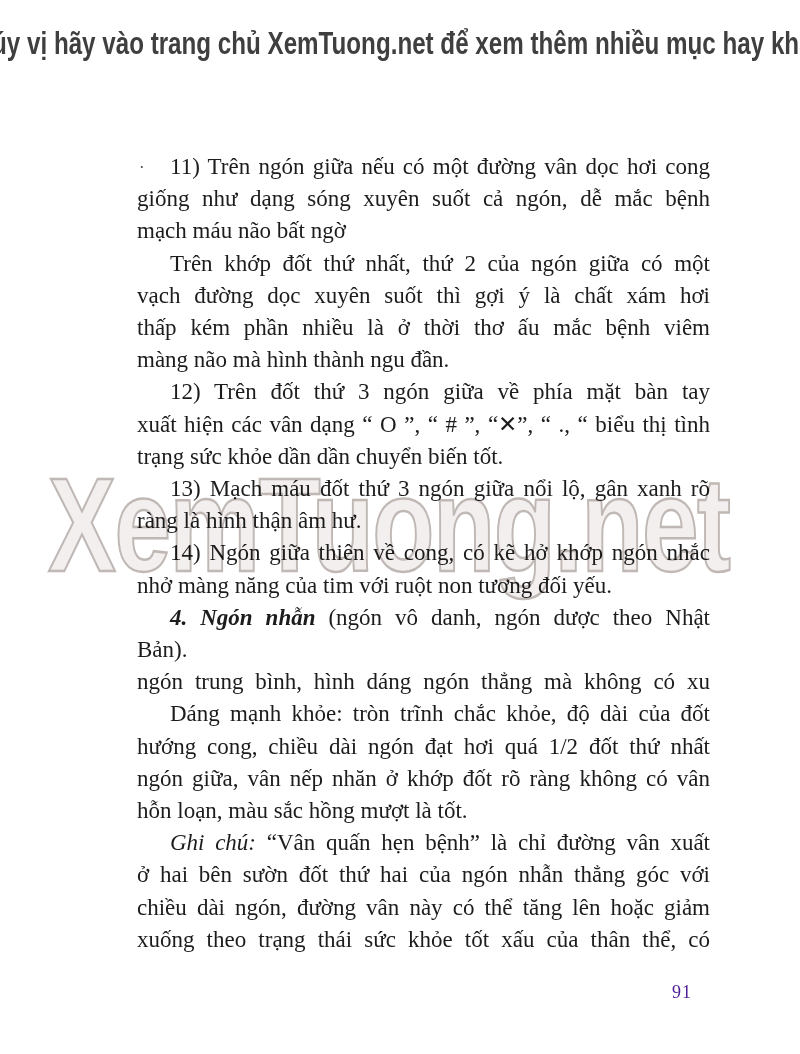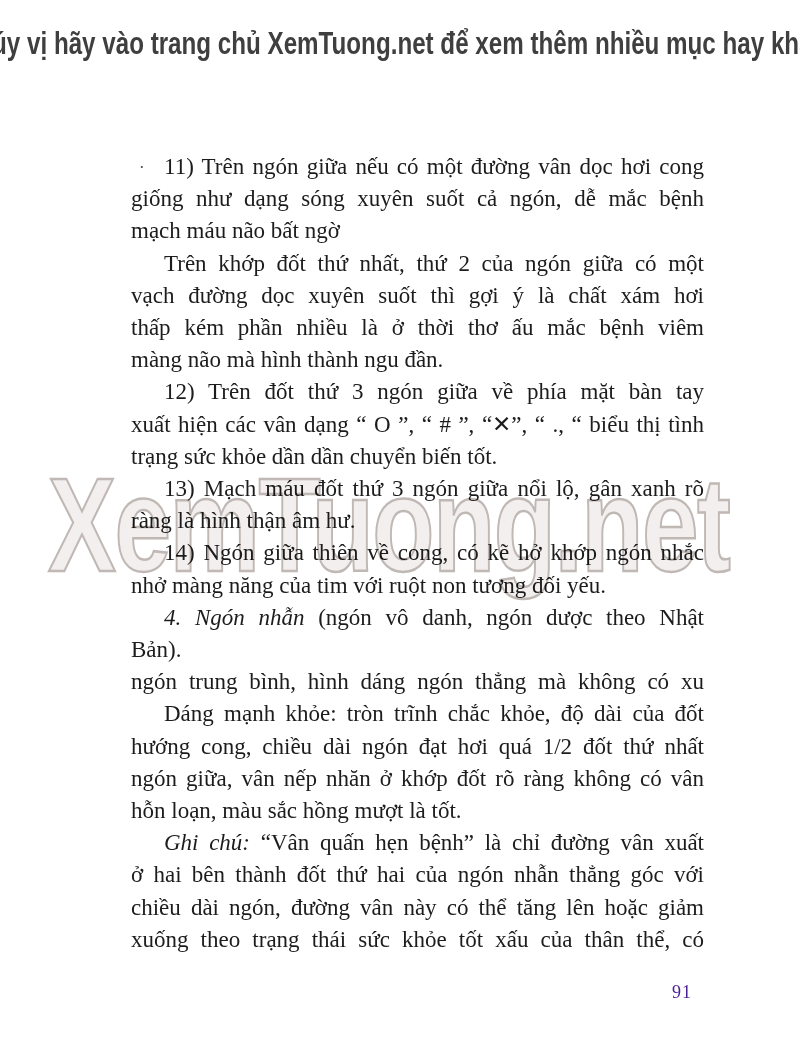--- a/index.html
+++ b/index.html
@@ -26,35 +26,35 @@
     letter-spacing:0px;
     color:var(--header-color,#3f3f3f);
   }
   
   .margin-mark{
     position:absolute;left:139px;top:158px;
     font-size:17px;color:#4a4a4a;
   }
   
   .text-block{
-    position:absolute;left:131px;top:151px;width:573px;
+    position:absolute;left:137px;top:151px;width:573px;
     font-size:23px;
     line-height:32.2px;
     color:var(--body-color,#1c1c1c);
   }
   .para{margin:0;}
   .line{
     text-align:justify;
     text-align-last:justify;
     min-height:32.2px;
   }
   .line.last{text-align-last:left;}
   .line.indent{text-indent:33px;}
   .it{font-style:italic;}
-  .bi{font-style:italic;font-weight:normal;}
+  .bi{font-style:italic;font-weight:bold;}
   
   .watermark{
     position:absolute;left:48px;top:448px;
     font-family:"Liberation Sans",sans-serif;
     font-weight:bold;
     font-size:134px;
     letter-spacing:-2px;
     white-space:nowrap;
     transform:scaleX(0.76);
     transform-origin:left top;
@@ -111,21 +111,21 @@
       </div>
       <div class="para">
         <div class="line"><span>ngón trung bình, hình dáng ngón thẳng mà không có xu</span></div>
         <div class="line indent"><span>Dáng mạnh khỏe: tròn trĩnh chắc khỏe, độ dài của đốt</span></div>
         <div class="line"><span>hướng cong, chiều dài ngón đạt hơi quá 1/2 đốt thứ nhất</span></div>
         <div class="line"><span>ngón giữa, vân nếp nhăn ở khớp đốt rõ ràng không có vân</span></div>
         <div class="line last"><span>hỗn loạn, màu sắc hồng mượt là tốt.</span></div>
       </div>
       <div class="para">
         <div class="line indent"><span class="it">Ghi chú:</span><span> “Vân quấn hẹn bệnh” là chỉ đường vân xuất</span></div>
-        <div class="line"><span>ở hai bên thành đốt thứ hai của ngón nhẫn thẳng góc với</span></div>
+        <div class="line"><span>ở hai bên sườn đốt thứ hai của ngón nhẫn thẳng góc với</span></div>
         <div class="line"><span>chiều dài ngón, đường vân này có thể tăng lên hoặc giảm</span></div>
         <div class="line"><span>xuống theo trạng thái sức khỏe tốt xấu của thân thể, có</span></div>
       </div>
     </div>
 
   <div class="watermark">XemTuong.net</div>
 
   <div class="page-num">91</div>
 </div>
 

